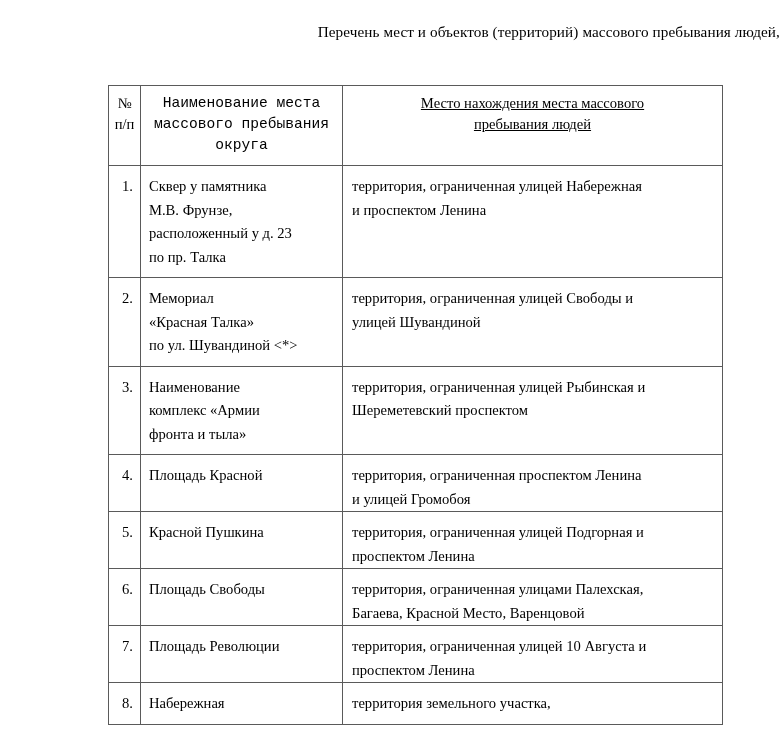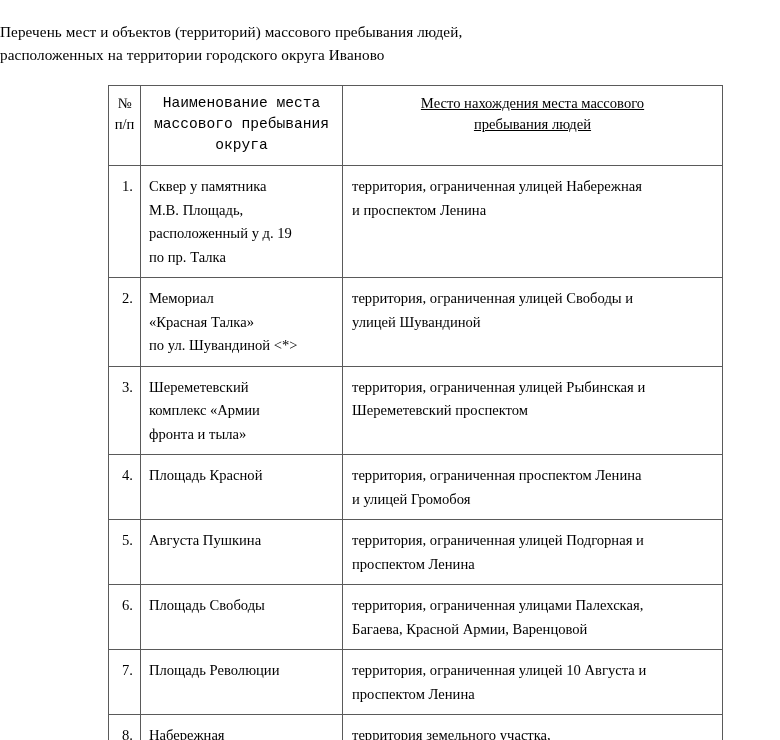--- a/index.html
+++ b/index.html
@@ -21,21 +21,21 @@
     width: 780px;
     height: 740px;
   }
 
   
   .doc-title {
     position: absolute;
     left: 0;
     top: 20px;
     width: 780px;
-    text-align: left;
+    text-align: right;
     font-size: 15.2px;
     line-height: 23px;
     letter-spacing: 0.1px;
   }
   .doc-title .title-line {
     display: block;
     white-space: nowrap;
   }
 
   
@@ -77,32 +77,31 @@
   td.td-num {
     text-align: right;
     padding: 9px 7px 0 0;
     white-space: nowrap;
   }
   td.td-name {
     padding: 9px 5px 8px 8px;
     margin-left: 45px;
   }
   td.td-loc {
-    padding: 9px 8px 8px 9px;
+    padding: 9px 8px 0 9px;
   }
   .cell-line { display: block; white-space: nowrap; }
 </style>
 </head>
 <body>
 
 <div class="page">
 
   <div class="doc-title">
     <span class="title-line">Перечень мест и объектов (территорий) массового пребывания людей,</span>
-    <span class="title-line">расположенных на территории городского округа Иваново</span>
   </div>
 
   <table class="places-table">
     <colgroup>
       <col class="c-num">
       <col class="c-name">
       <col class="c-loc">
     </colgroup>
     <thead>
       <tr>
@@ -119,22 +118,22 @@
           <span class="cell-line">Место нахождения места массового</span>
           <span class="cell-line">пребывания людей</span>
         </th>
       </tr>
     </thead>
     <tbody id="table-body">
         <tr>
           <td class="td-num">1.</td>
           <td class="td-name">
             <span class="cell-line">Сквер у памятника</span>
-            <span class="cell-line">М.В. Площадь,</span>
-            <span class="cell-line">расположенный у д. 19</span>
+            <span class="cell-line">М.В. Фрунзе,</span>
+            <span class="cell-line">расположенный у д. 23</span>
             <span class="cell-line">по пр. Талка</span>
           </td>
           <td class="td-loc">
             <span class="cell-line">территория, ограниченная улицей Набережная</span>
             <span class="cell-line">и проспектом Ленина</span>
           </td>
         </tr>
         <tr>
           <td class="td-num">2.</td>
           <td class="td-name">
@@ -143,21 +142,21 @@
             <span class="cell-line">по ул. Шувандиной &lt;*&gt;</span>
           </td>
           <td class="td-loc">
             <span class="cell-line">территория, ограниченная улицей Свободы и</span>
             <span class="cell-line">улицей Шувандиной</span>
           </td>
         </tr>
         <tr>
           <td class="td-num">3.</td>
           <td class="td-name">
-            <span class="cell-line">Шереметевский</span>
+            <span class="cell-line">Наименование</span>
             <span class="cell-line">комплекс «Армии</span>
             <span class="cell-line">фронта и тыла»</span>
           </td>
           <td class="td-loc">
             <span class="cell-line">территория, ограниченная улицей Рыбинская и</span>
             <span class="cell-line">Шереметевский проспектом</span>
           </td>
         </tr>
         <tr>
           <td class="td-num">4.</td>
@@ -165,35 +164,35 @@
             <span class="cell-line">Площадь Красной</span>
           </td>
           <td class="td-loc">
             <span class="cell-line">территория, ограниченная проспектом Ленина</span>
             <span class="cell-line">и улицей Громобоя</span>
           </td>
         </tr>
         <tr>
           <td class="td-num">5.</td>
           <td class="td-name">
-            <span class="cell-line">Августа Пушкина</span>
+            <span class="cell-line">Красной Пушкина</span>
           </td>
           <td class="td-loc">
             <span class="cell-line">территория, ограниченная улицей Подгорная и</span>
             <span class="cell-line">проспектом Ленина</span>
           </td>
         </tr>
         <tr>
           <td class="td-num">6.</td>
           <td class="td-name">
             <span class="cell-line">Площадь Свободы</span>
           </td>
           <td class="td-loc">
             <span class="cell-line">территория, ограниченная улицами Палехская,</span>
-            <span class="cell-line">Багаева, Красной Армии, Варенцовой</span>
+            <span class="cell-line">Багаева, Красной Место, Варенцовой</span>
           </td>
         </tr>
         <tr>
           <td class="td-num">7.</td>
           <td class="td-name">
             <span class="cell-line">Площадь Революции</span>
           </td>
           <td class="td-loc">
             <span class="cell-line">территория, ограниченная улицей 10 Августа и</span>
             <span class="cell-line">проспектом Ленина</span>

